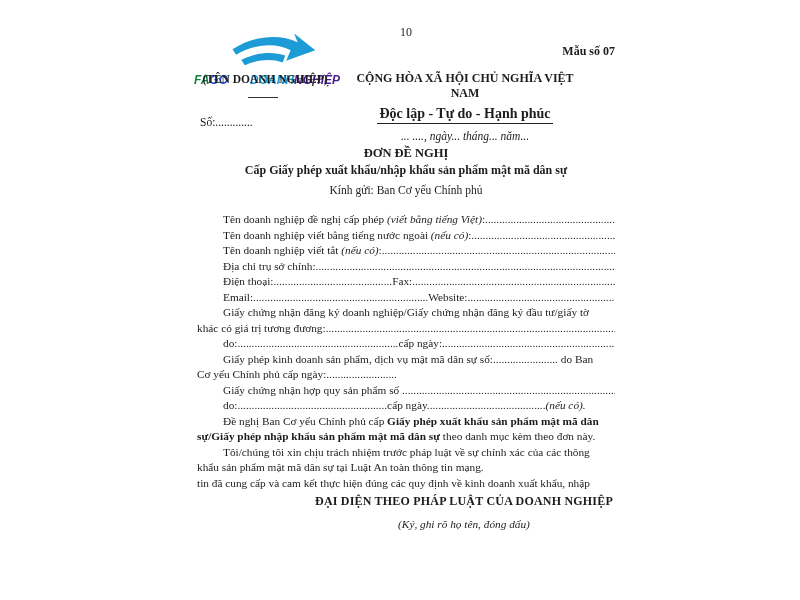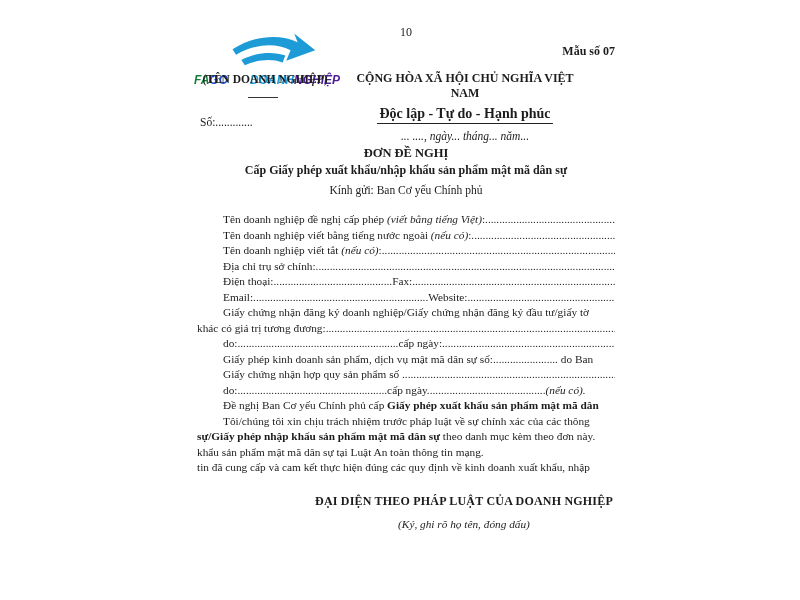--- a/index.html
+++ b/index.html
@@ -85,25 +85,26 @@
       <div class="bline indent clip"><span>Tên doanh nghiệp đề nghị cấp phép </span><span class="seg-italic">(viết bằng tiếng Việt)</span><span>:......................................................................</span></div>
       <div class="bline indent clip"><span>Tên doanh nghiệp viết bằng tiếng nước ngoài </span><span class="seg-italic">(nếu có)</span><span>:......................................................................</span></div>
       <div class="bline indent clip"><span>Tên doanh nghiệp viết tắt </span><span class="seg-italic">(nếu có)</span><span>:................................................................................................</span></div>
       <div class="bline indent clip"><span>Địa chỉ trụ sở chính:............................................................................................................</span></div>
       <div class="bline indent clip"><span>Điện thoại:..........................................Fax:............................................................................</span></div>
       <div class="bline indent clip"><span>Email:..............................................................Website:............................................................</span></div>
       <div class="bline indent"><span>Giấy chứng nhận đăng ký doanh nghiệp/Giấy chứng nhận đăng ký đầu tư/giấy tờ</span></div>
       <div class="bline clip"><span>khác có giá trị tương đương:............................................................................................................</span></div>
       <div class="bline indent clip"><span>do:.........................................................cấp ngày:................................................................</span></div>
       <div class="bline indent"><span>Giấy phép kinh doanh sản phẩm, dịch vụ mật mã dân sự số:....................... do Ban</span></div>
+      <div class="bline"><span>Cơ yếu Chính phủ cấp ngày:.........................</span></div>
       <div class="bline indent clip"><span>Giấy chứng nhận hợp quy sản phẩm số  ................................................................................</span></div>
       <div class="bline indent"><span>do:.....................................................cấp ngày..........................................</span><span class="seg-italic">(nếu có).</span></div>
       <div class="bline indent"><span>Đề nghị Ban Cơ yếu Chính phủ cấp </span><span class="seg-bold">Giấy phép xuất khẩu sản phẩm mật mã dân</span></div>
+      <div class="bline"><span class="seg-bold">sự/Giấy phép nhập khẩu sản phẩm mật mã dân sự</span><span> theo danh mục kèm theo đơn này.</span></div>
       <div class="bline indent"><span>Tôi/chúng tôi xin chịu trách nhiệm trước pháp luật về sự chính xác của các thông</span></div>
-      <div class="bline"><span class="seg-bold">sự/Giấy phép nhập khẩu sản phẩm mật mã dân sự</span><span> theo danh mục kèm theo đơn này.</span></div>
       <div class="bline"><span>khẩu sản phẩm mật mã dân sự tại Luật An toàn thông tin mạng.</span></div>
       <div class="bline"><span>tin đã cung cấp và cam kết thực hiện đúng các quy định về kinh doanh xuất khẩu, nhập</span></div>
     </div>
 
   <div class="signature">
     <div class="sig-title">ĐẠI DIỆN THEO PHÁP LUẬT CỦA DOANH NGHIỆP</div>
     <div class="sig-note">(Ký, ghi rõ họ tên, đóng dấu)</div>
   </div>
 
 </div>

